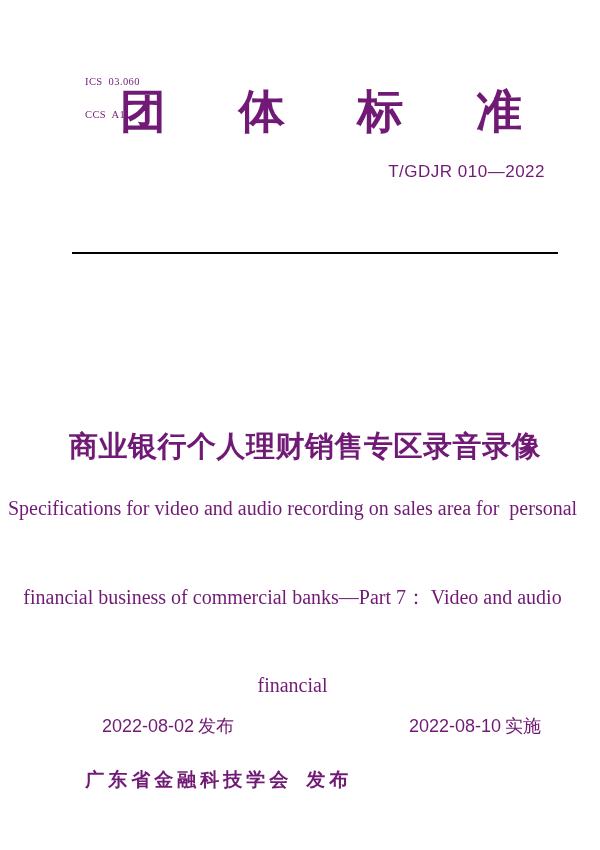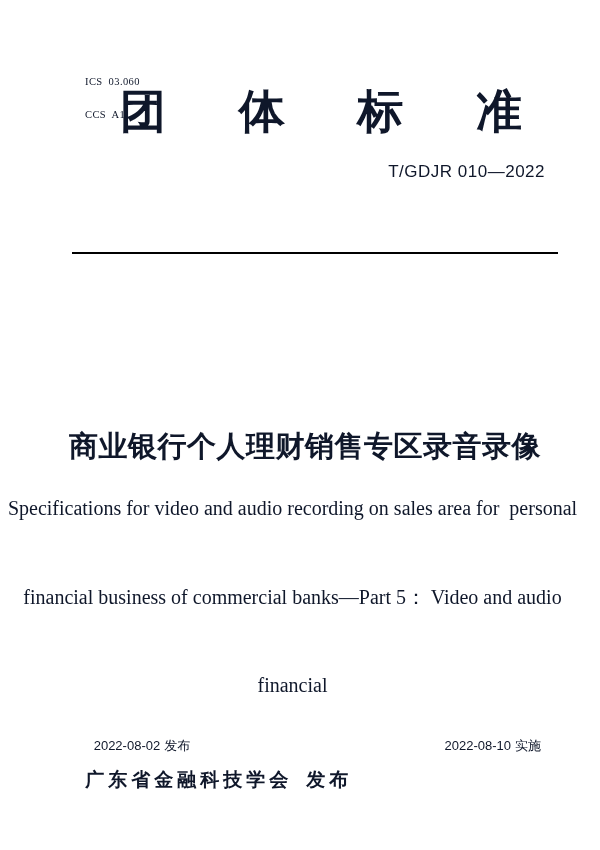--- a/index.html
+++ b/index.html
@@ -5,21 +5,21 @@
   html, body {
     margin: 0;
     padding: 0;
     background: #ffffff;
   }
   .page {
     position: relative;
     width: 585px;
     height: 850px;
     background: #ffffff;
-    color: #0f172a;
+    color: #701a75;
     font-family: "Liberation Sans", sans-serif;
     overflow: hidden;
     border-radius: 30px;
   }
   .ics-block {
     position: absolute;
     left: 85px;
     top: 54px;
     font-family: "Liberation Serif", serif;
     font-size: 10.5px;
@@ -77,24 +77,24 @@
     font-family: "Liberation Serif", serif;
     font-size: 20px;
     line-height: 29.5px;
     font-weight: normal;
     white-space: pre;
   }
   .dates-row {
     position: absolute;
     left: 72px;
     right: 44px;
-    top: 716px;
+    top: 696px;
     display: flex;
     justify-content: space-between;
-    font-size: 13px;
+    font-size: 18px;
     line-height: 20px;
     text-align: right;
   }
   .date-group { white-space: pre; }
   .date-label { padding-left: 4px; }
   .publisher-row {
     position: absolute;
     left: 0;
     right: 0;
     top: 744px;
@@ -128,21 +128,21 @@
   <div class="standard-number">T/GDJR 010—2022</div>
 
   <div class="rule"></div>
 
   <div class="cn-title">
     <div>商业银行个人理财销售专区录音录像</div>
   </div>
 
   <div class="en-title">
     <div>Specifications for video and audio recording on sales area for  personal</div>
-    <div>financial business of commercial banks—Part 5： Video and audio</div>
+    <div>financial business of commercial banks—Part 7： Video and audio</div>
     <div>financial</div>
   </div>
 
   <div class="dates-row">
     <div class="date-group">
       <span>2022-08-02</span><span class="date-label">发布</span>
     </div>
     <div class="date-group">
       <span>2022-08-10</span><span class="date-label">实施</span>
     </div>

